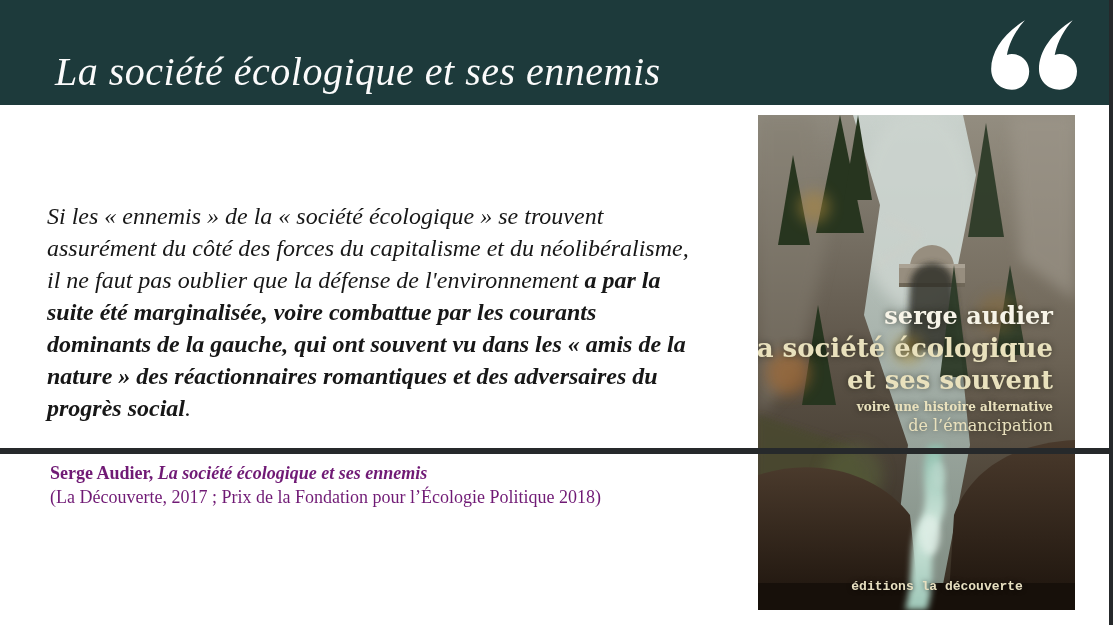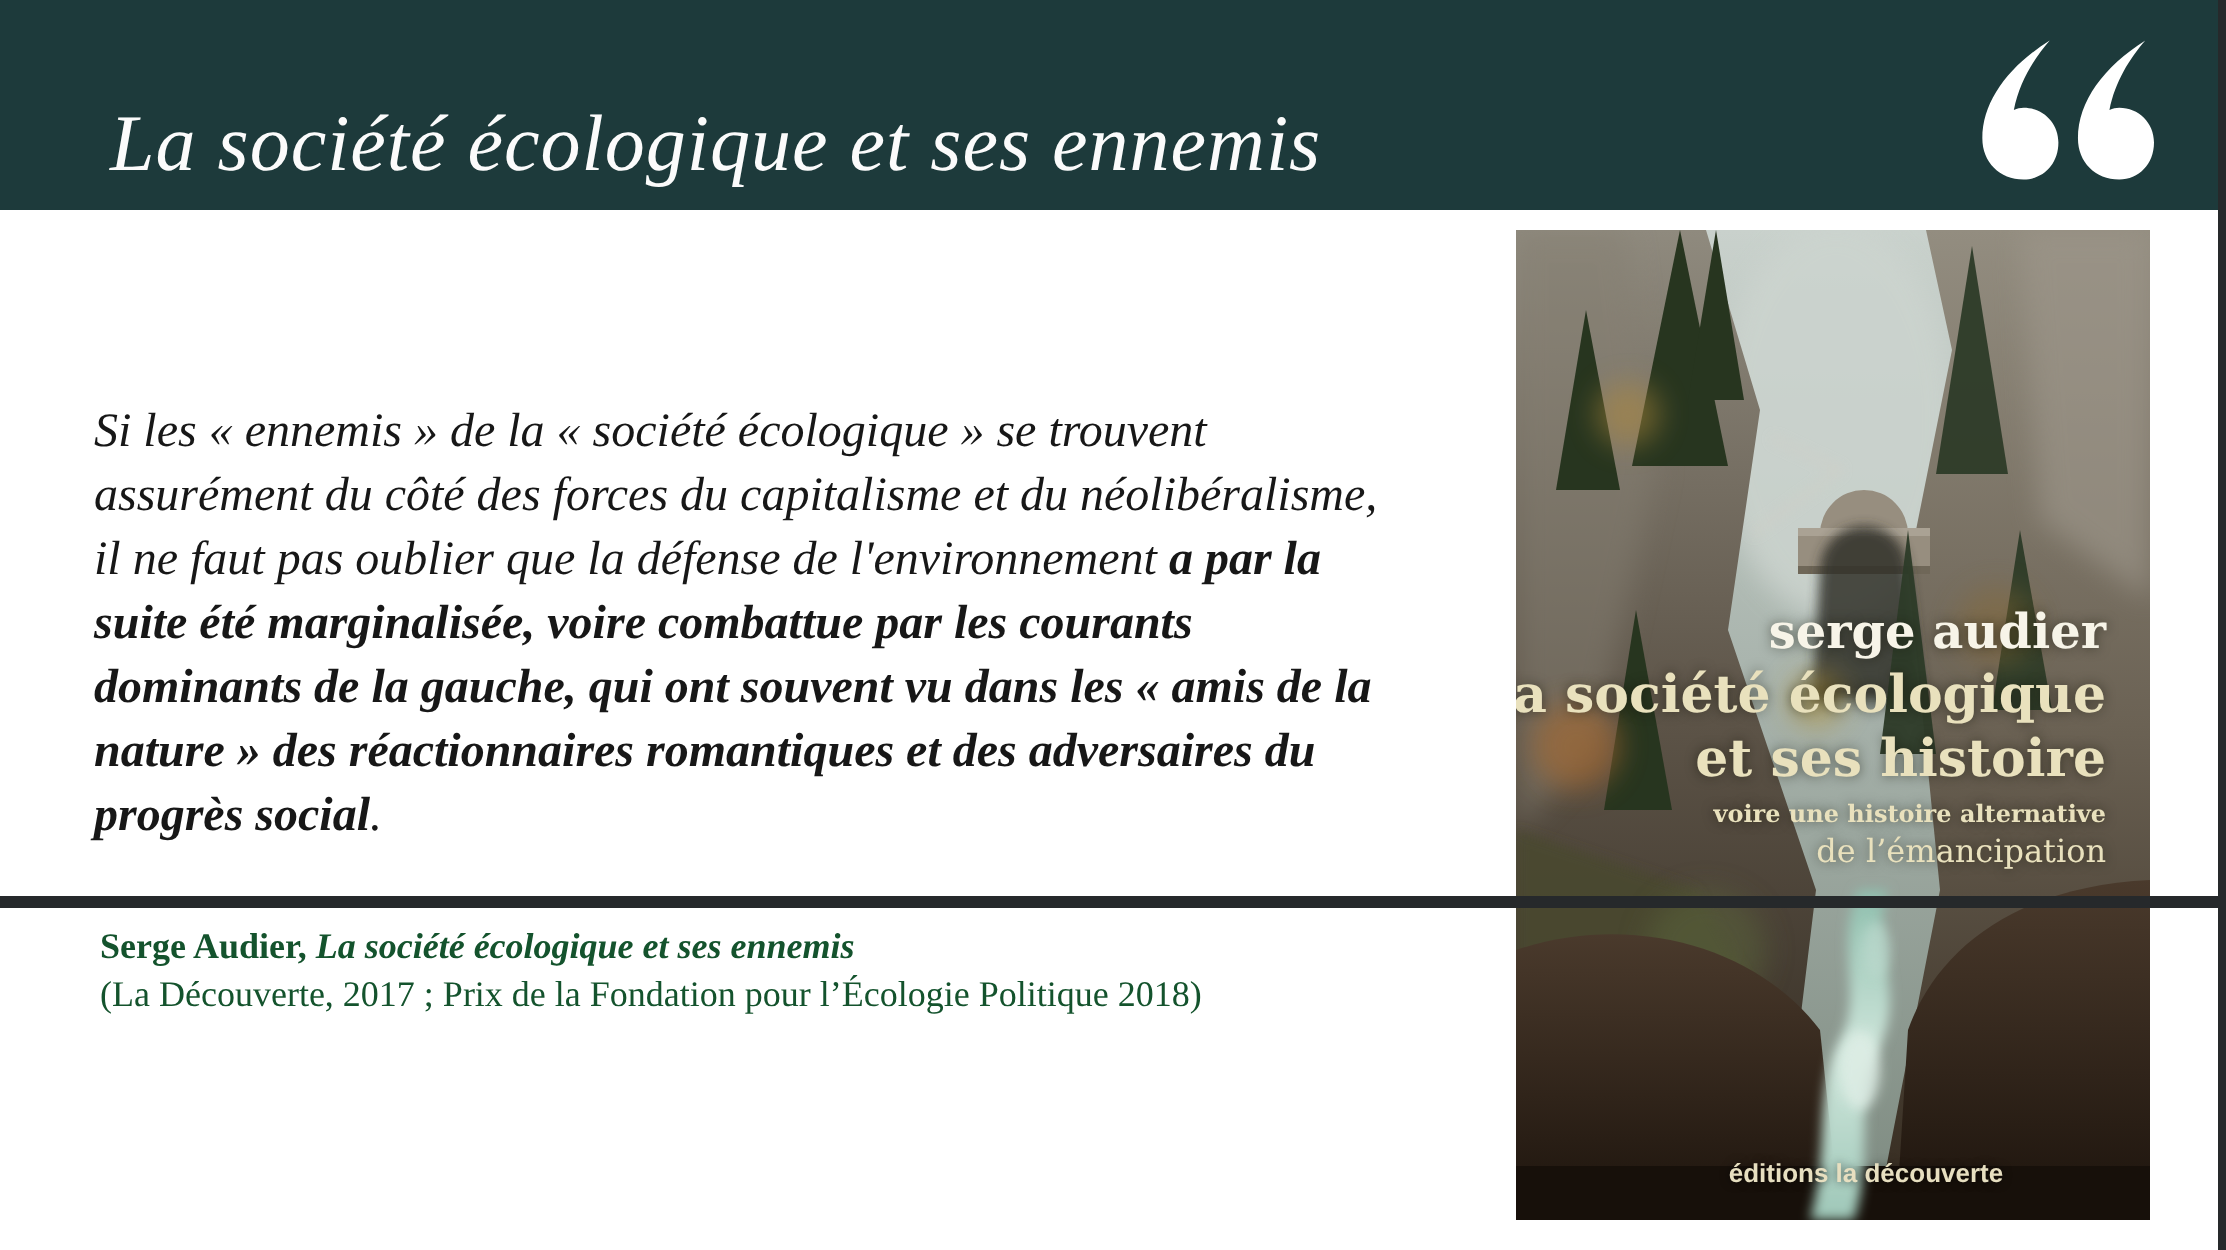--- a/index.html
+++ b/index.html
@@ -62,21 +62,21 @@
 
   
   .attribution {
     position: absolute;
     left: 50px;
     top: 462px;
     width: 595px;
     font-family: "Liberation Serif", serif;
     font-size: 18px;
     line-height: 23.5px;
-    color: #14532d;
+    color: #701a75;
   }
   .attribution-author { font-weight: 700; }
   .attribution-work { font-weight: 700; font-style: italic; }
 
   
   .book-cover {
     position: absolute;
     left: 758px;
     top: 115px;
     width: 317px;
@@ -96,21 +96,21 @@
   .cover-author  { top: 186px; font-size: 24px; font-weight: 700; color: #f7f4e8; }
   .cover-title1  { top: 218px; font-size: 26px; font-weight: 700; }
   .cover-title2  { top: 250px; font-size: 26px; font-weight: 700; }
   .cover-sub1    { top: 285px; font-size: 12px; font-weight: 700; }
   .cover-sub2    { top: 301px; font-size: 16px; font-weight: 400; }
   .cover-publisher {
     position: absolute;
     bottom: 16px;
     left: 50%;
     transform: translateX(-38%);
-    font-family: Liberation Sans, sans-serif;
+    font-family: Liberation Mono, monospace;
     font-size: 13px;
     font-weight: 700;
     color: #e7dfc0;
     text-shadow: 0 0 5px rgba(0,0,0,0.6);
     white-space: nowrap;
   }
 
   
   .footer-bar {
     position: absolute;
@@ -228,21 +228,21 @@
       <path d="M317,325 C250,328 210,360 196,400 L190,495 L317,495 Z" fill="url(#brock)"></path>
       <rect x="0" y="468" width="317" height="27" fill="#17100a"></rect>
 
       <path d="M186,330 C176,360 196,380 181,410 C169,435 179,465 169,495 L147,495 C157,460 149,430 162,405 C174,382 159,360 171,330 Z" fill="url(#streamg)" filter="url(#soft)"></path>
       <ellipse cx="172" cy="420" rx="10" ry="20" fill="#dfeee6" opacity="0.8" filter="url(#soft)"></ellipse>
       <ellipse cx="180" cy="360" rx="7" ry="14" fill="#bcd9cd" opacity="0.7" filter="url(#soft)"></ellipse>
     </svg>
 
     <div class="cover-text cover-author">serge audier</div>
     <div class="cover-text cover-title1">la société écologique</div>
-    <div class="cover-text cover-title2">et ses histoire</div>
+    <div class="cover-text cover-title2">et ses souvent</div>
     <div class="cover-text cover-sub1">voire une histoire alternative</div>
     <div class="cover-text cover-sub2">de l’émancipation</div>
     <div class="cover-publisher">éditions la découverte</div>
   </div>
 
   <div class="right-border"></div>
   <div class="footer-bar"></div>
 
 </div>
 

